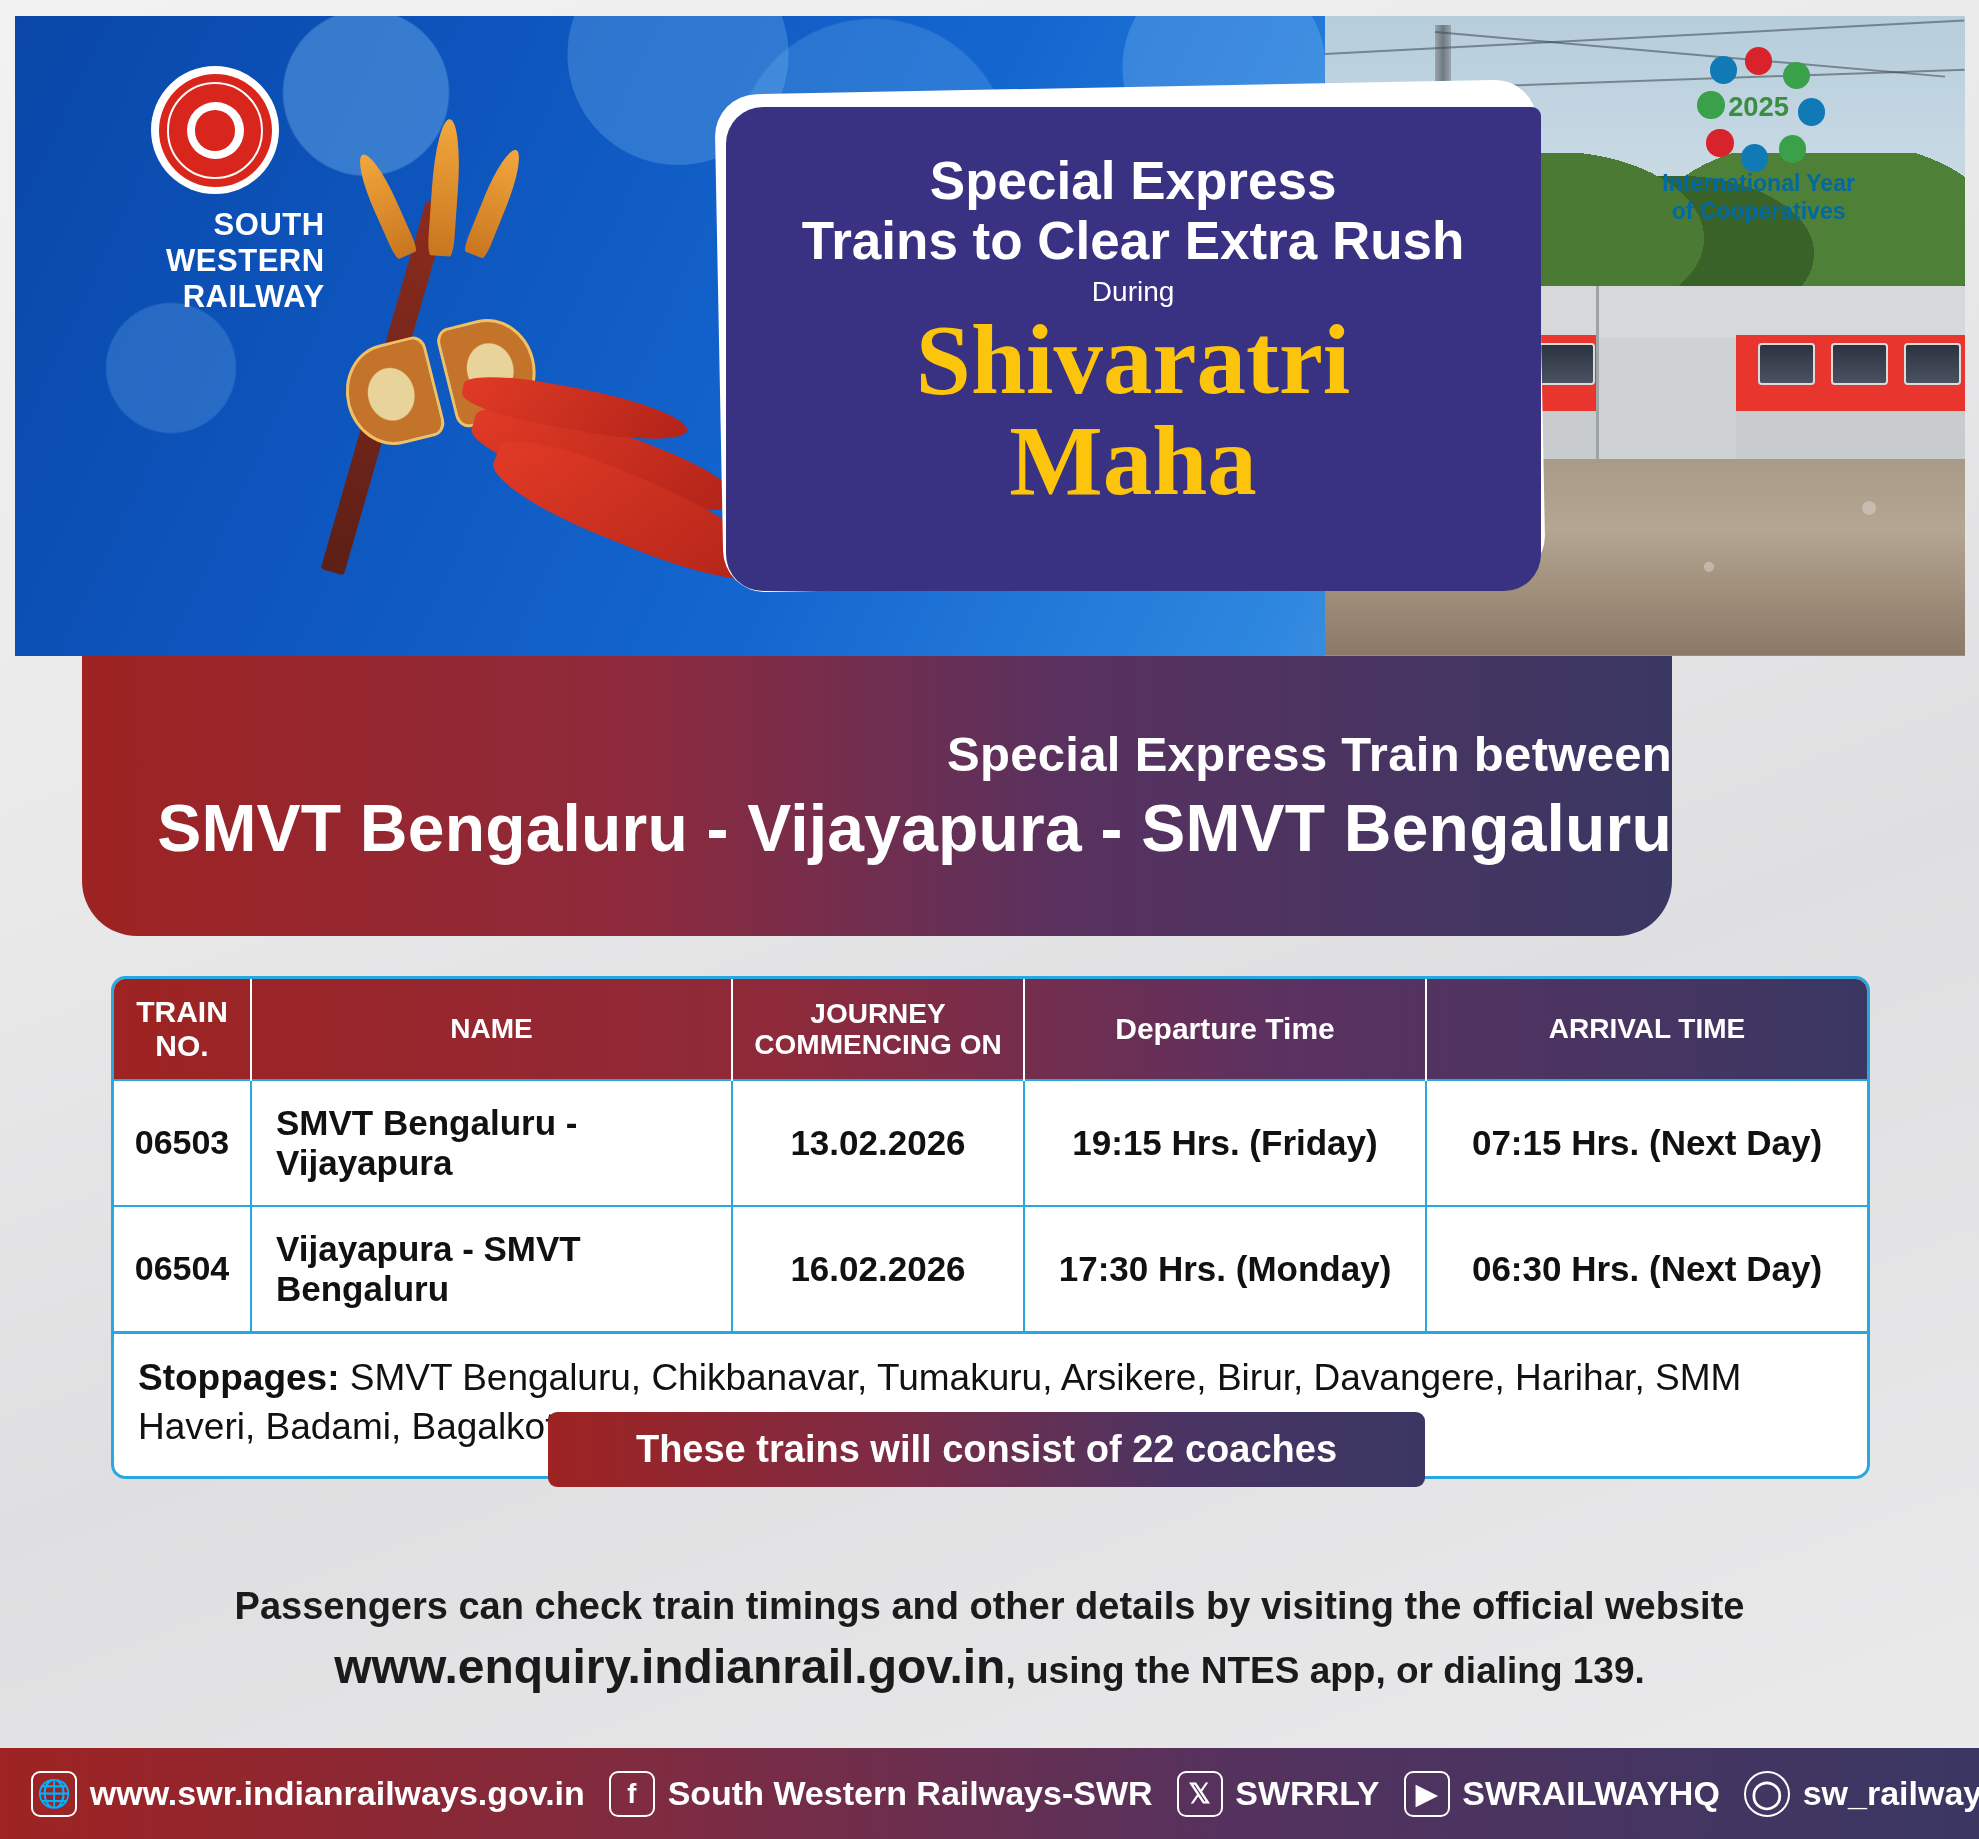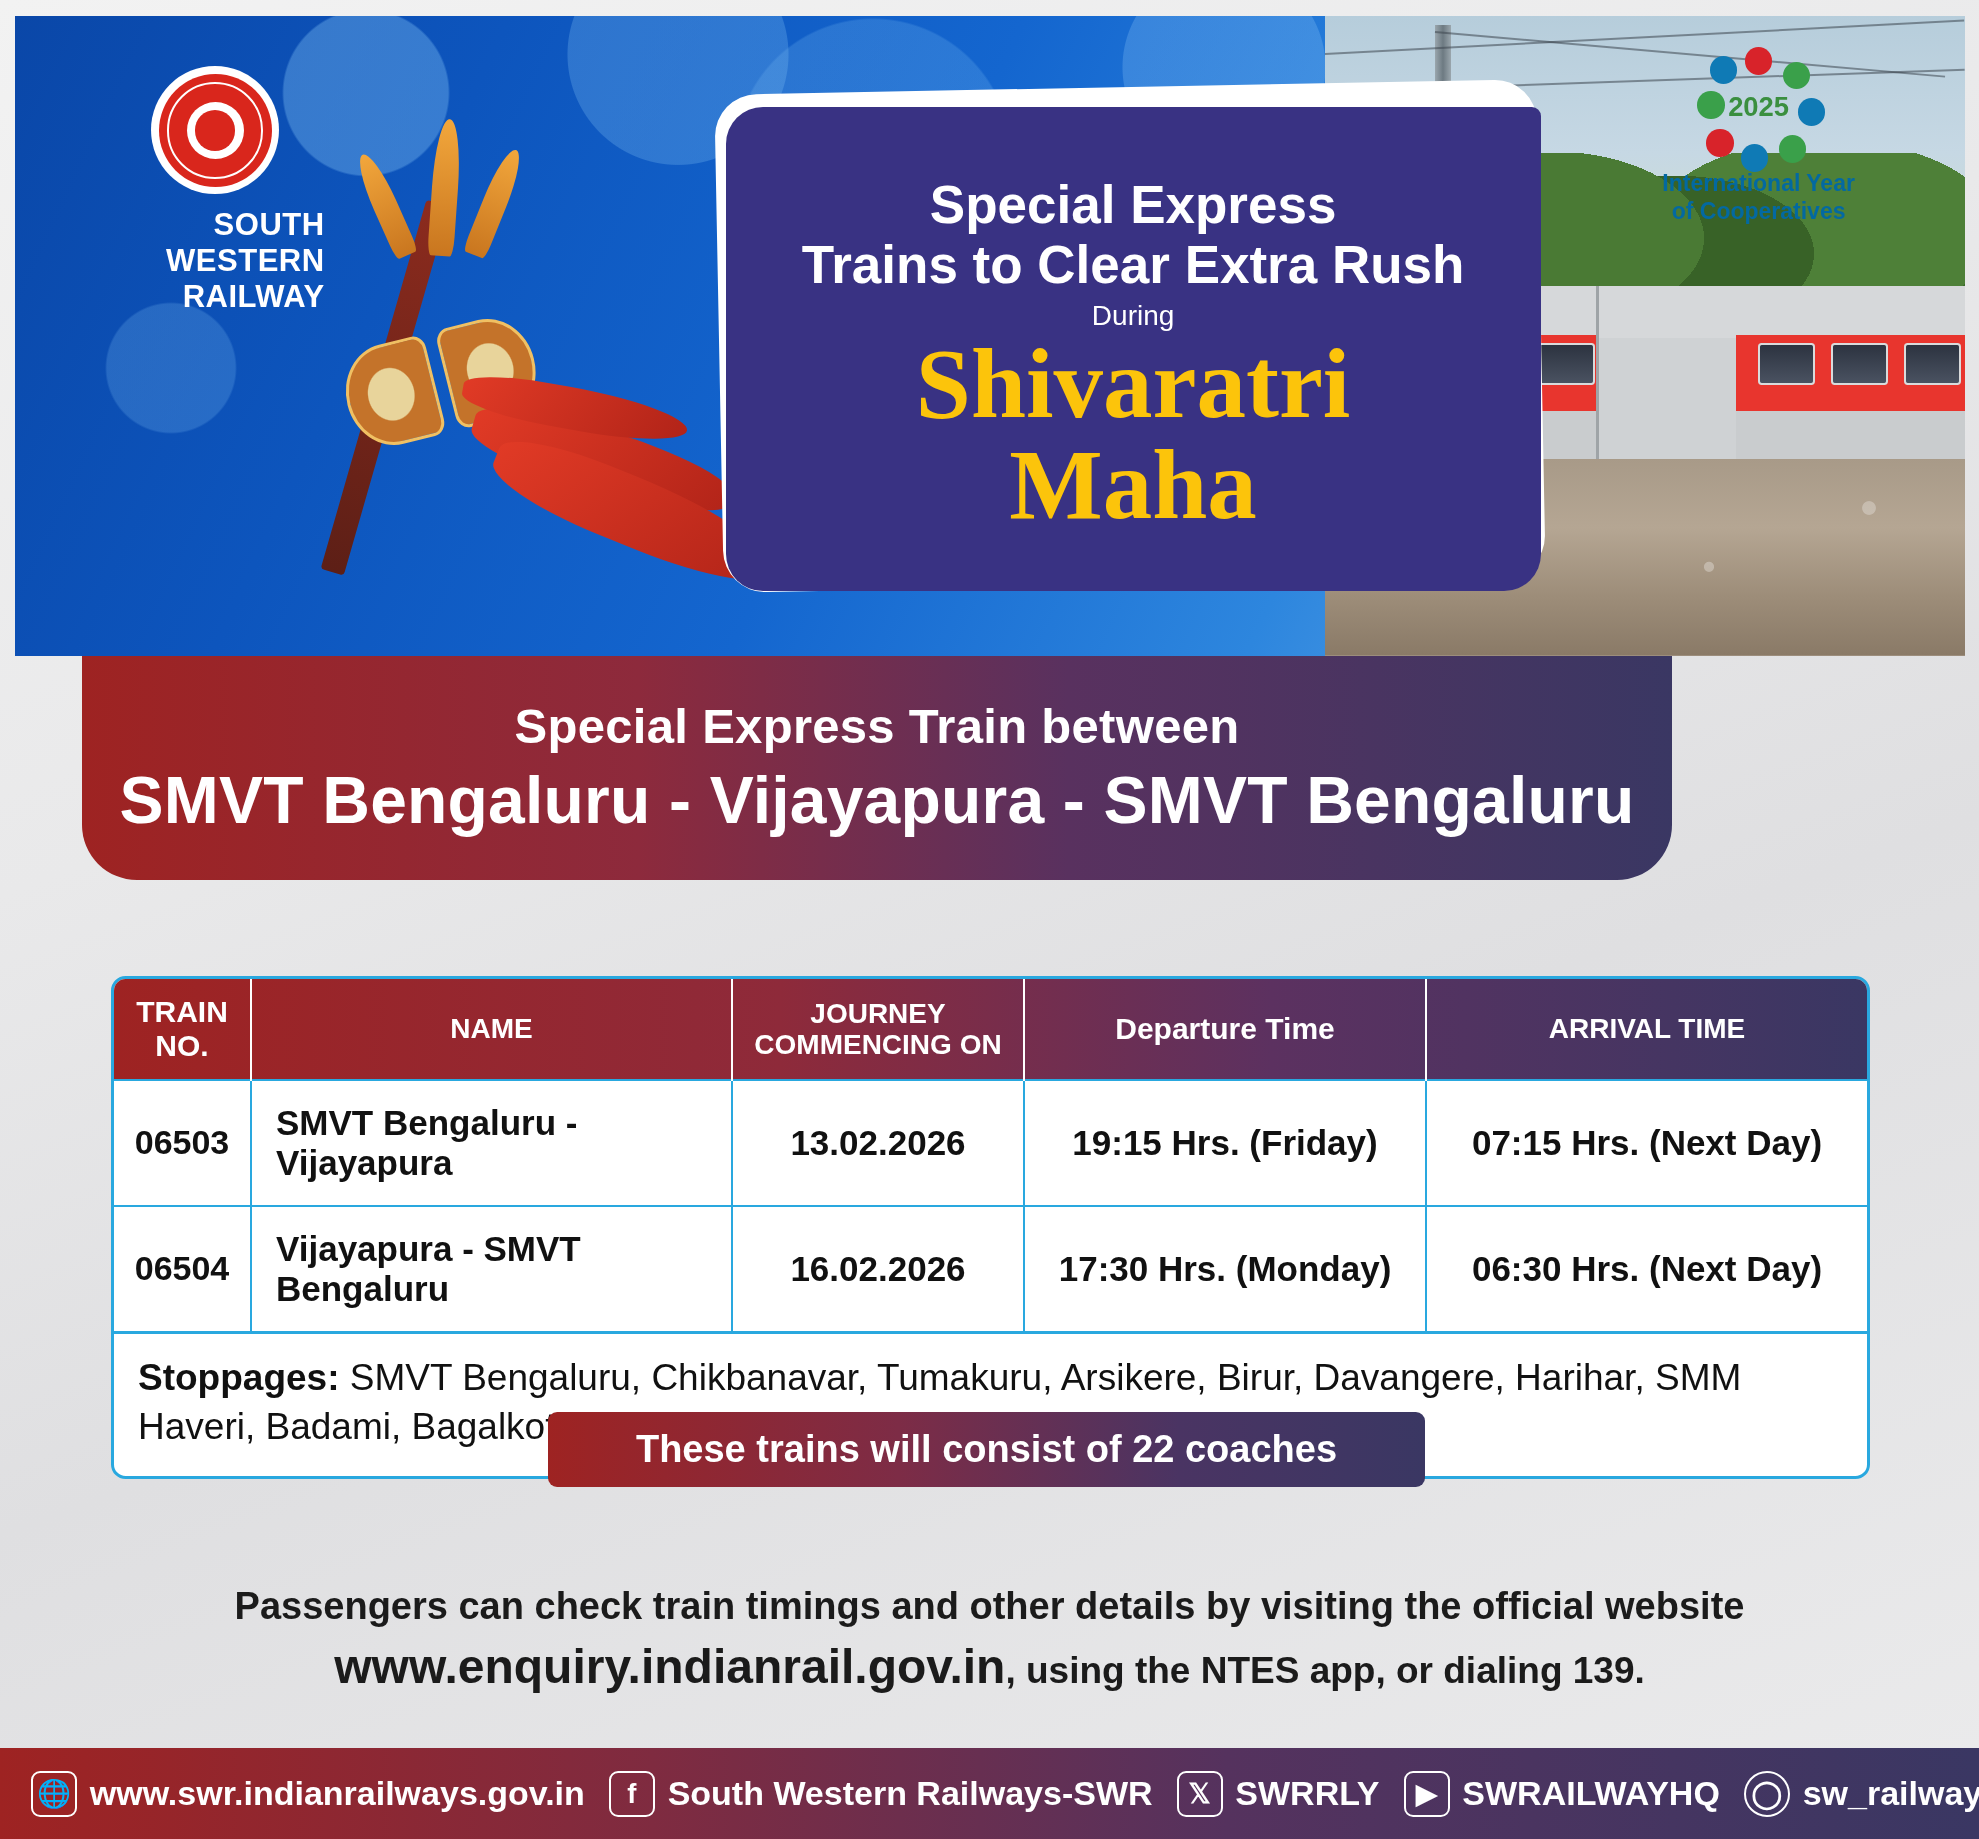--- a/index.html
+++ b/index.html
@@ -97,31 +97,31 @@
   .coop-year { position:absolute; left:50%; top:50%; transform:translate(-50%,-50%);
     color:#3a8f3f; font-weight:bold; font-size:27.4px; }
   .coop-label { margin-top:3.7px; font-size:23px; font-weight:bold; color:#0369a1; line-height:1.2; }
 
   
   .card-shadow { position:absolute; left:704px; top:71px; width:822px; height:498px;
     background:#fff; border-radius:42px 42px 42px 42px; transform:rotate(-1.1deg); z-index:2; }
   .purple-card { position:absolute; left:711px; top:91px; width:815px; height:484px;
     background:#393283; border-radius:37px 9.1px 37px 37px; z-index:3;
     display:flex; flex-direction:column; align-items:center; justify-content:flex-start;
-    padding-top:68px; color:#fff; }
+    padding-top:44px; color:#fff; }
   .pc-l1 { font-size:53px; font-weight:bold; line-height:1.12; text-align:center; }
   .pc-during { font-size:28px; font-weight:300; margin-top:5.5px; }
   .pc-festival { font-family:"Liberation Serif", serif; color:#FCC40B; font-weight:bold;
     font-size:99px; line-height:.98; text-align:center; margin-top:3.7px; }
 
   
-  .route-banner { position:absolute; left:82px; top:656px; width:1590px; height:224px;
+  .route-banner { position:absolute; left:82px; top:656px; width:1590px; height:280px;
     background:linear-gradient(90deg,#9E2322 0%,#8d2a3c 35%,#59315f 62%,#3A3763 100%);
     border-radius:0 0 55px 55px; color:#fff; text-align:center;
-    display:flex; flex-direction:column; align-items:center; justify-content:center; }
+    display:flex; flex-direction:column; align-items:flex-end; justify-content:center; }
   .rb-l1 { font-size:49px; font-weight:bold; font-stretch:condensed; letter-spacing:0.3px; }
   .rb-l2 { font-size:66px; font-weight:bold; font-stretch:condensed; margin-top:7.3px; letter-spacing:0.2px; }
 
   
   .table-wrap { position:absolute; left:111px; top:976px; width:1759px;
     border:3.7px solid #29A8DF; border-radius:14.6px; overflow:hidden; background:#fff; }
   table { width:100%; border-collapse:collapse; }
   thead th {
     color:#fff; font-weight:bold; font-stretch:condensed; text-align:center;
     padding:16.4px 7.3px; border-right:2.7px solid #fff; line-height:1.12;

